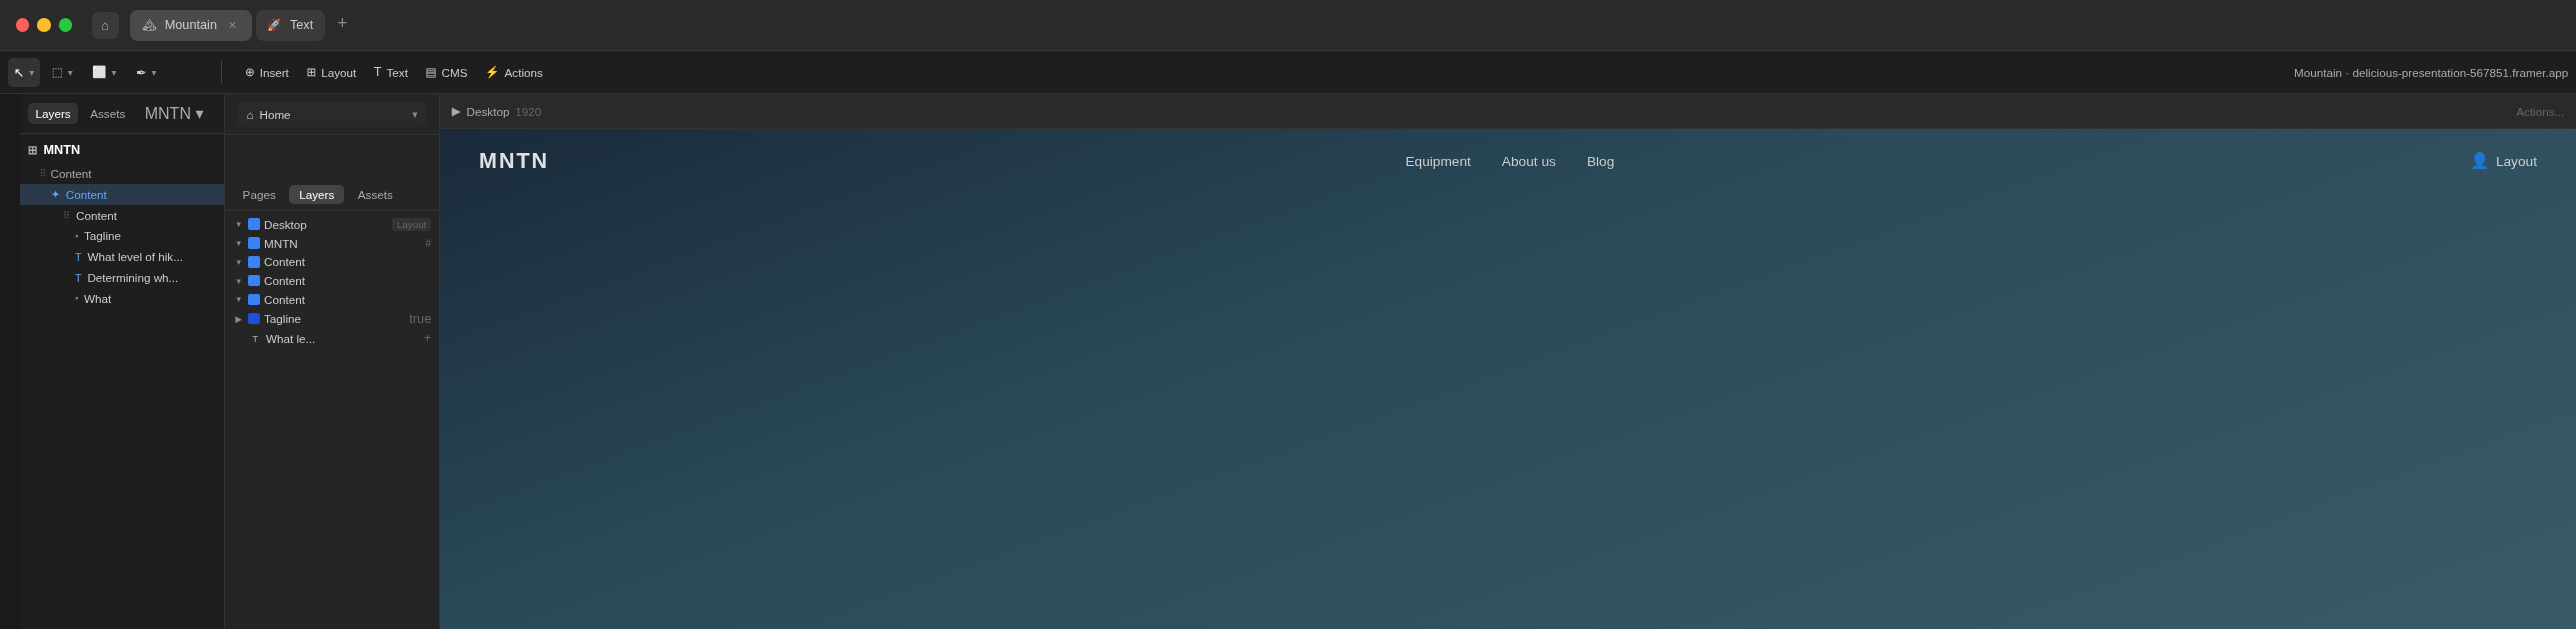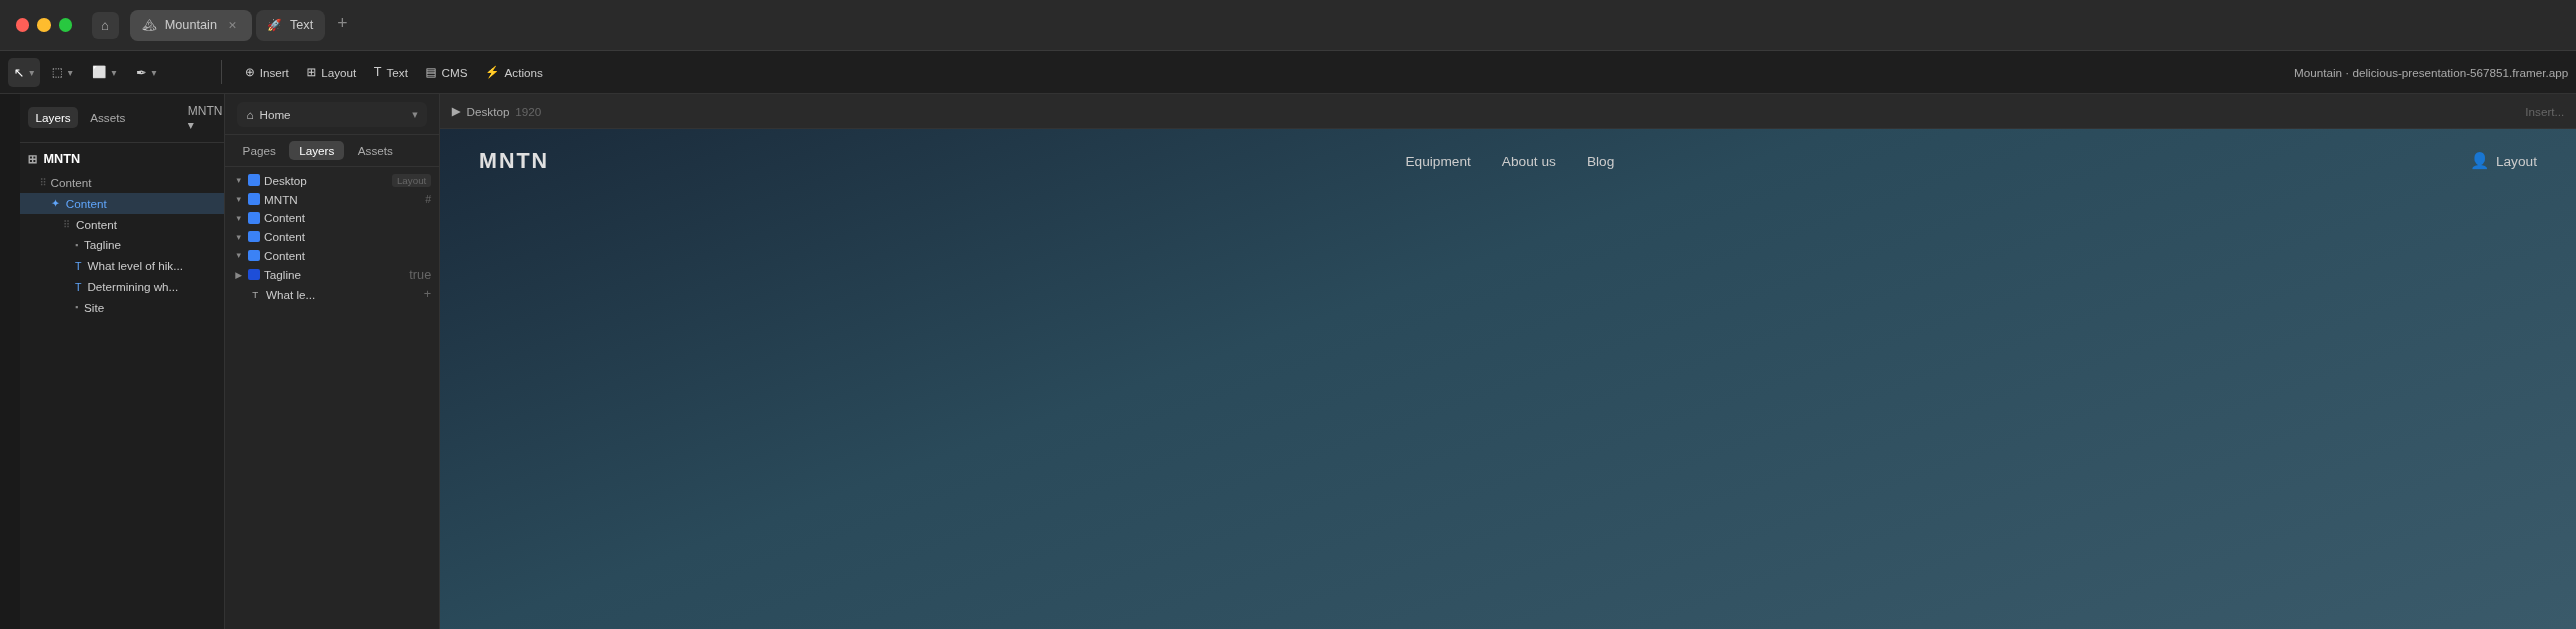--- a/index.html
+++ b/index.html
@@ -275,20 +275,21 @@
       padding: 5.9px 7.8px;
       gap: 3.9px;
       border-bottom: 1px solid #333;
     }
     .layers-tab {
       padding: 2.9px 9.8px;
       border-radius: 4.9px;
       font-size: 11.7px;
       color: #aaa;
       cursor: pointer;
+      margin-top: 44px;
     }
     .layers-tab.active {
       background: #444;
       color: #fff;
     }
 
     .layers-tree {
       flex: 1;
       overflow-y: auto;
       padding: 3.9px 0;
@@ -479,21 +480,21 @@
     <span style="font-size: 11.7px; color: #aaa;">Mountain · delicious-presentation-567851.framer.app</span>
   </div>
 </div>
 
 <div class="main-layout">
 
   <div class="far-left-sidebar">
     <div class="sidebar-tabs">
       <div class="sidebar-tab active">Layers</div>
       <div class="sidebar-tab">Assets</div>
-      <div class="sidebar-tab" style="font-size:12px;margin-left:43px;">MNTN ▾</div>
+      <div class="sidebar-tab" style="font-size:16px;">MNTN ▾</div>
     </div>
     <div class="sidebar-content">
 
       <div class="mntn-header">
         <span style="font-size:11.7px; color:#aaa;">⊞</span>
         <span>MNTN</span>
       </div>
 
       <div class="sidebar-group-header indent-1">
         <span style="font-size:9.8px; color:#555;">⠿</span>
@@ -520,21 +521,21 @@
         <span>What level of hik...</span>
       </div>
 
       <div class="sidebar-item indent-4">
         <span style="font-size:10.7px; color:#60a5fa;">T</span>
         <span>Determining wh...</span>
       </div>
 
       <div class="sidebar-item indent-4">
         <span style="font-size:8.8px; color:#888;">▪</span>
-        <span>Site</span>
+        <span>What</span>
       </div>
 
     </div>
   </div>
 
   <div class="layers-panel">
     <div class="layers-header">
       <div class="layers-page-selector">
         <div style="display:flex; align-items:center; gap:5.9px;">
           <span>⌂</span>
@@ -601,21 +602,21 @@
     </div>
   </div>
 
   <div class="canvas-area">
     <div class="canvas-toolbar">
       <div class="canvas-label">
         <span style="cursor:pointer; color:#aaa; font-size:11.7px;">▶</span>
         <span>Desktop</span>
         <span style="color:#666;">1920</span>
       </div>
-      <div class="breakpoint-label">Insert...</div>
+      <div class="breakpoint-label">Actions...</div>
     </div>
 
     <div class="preview-frame">
       <div class="preview-nav">
         <div class="preview-logo">MNTN</div>
         <div class="preview-nav-links">
           <span style="cursor:pointer;">Equipment</span>
           <span style="cursor:pointer;">About us</span>
           <span style="cursor:pointer;">Blog</span>
         </div>

